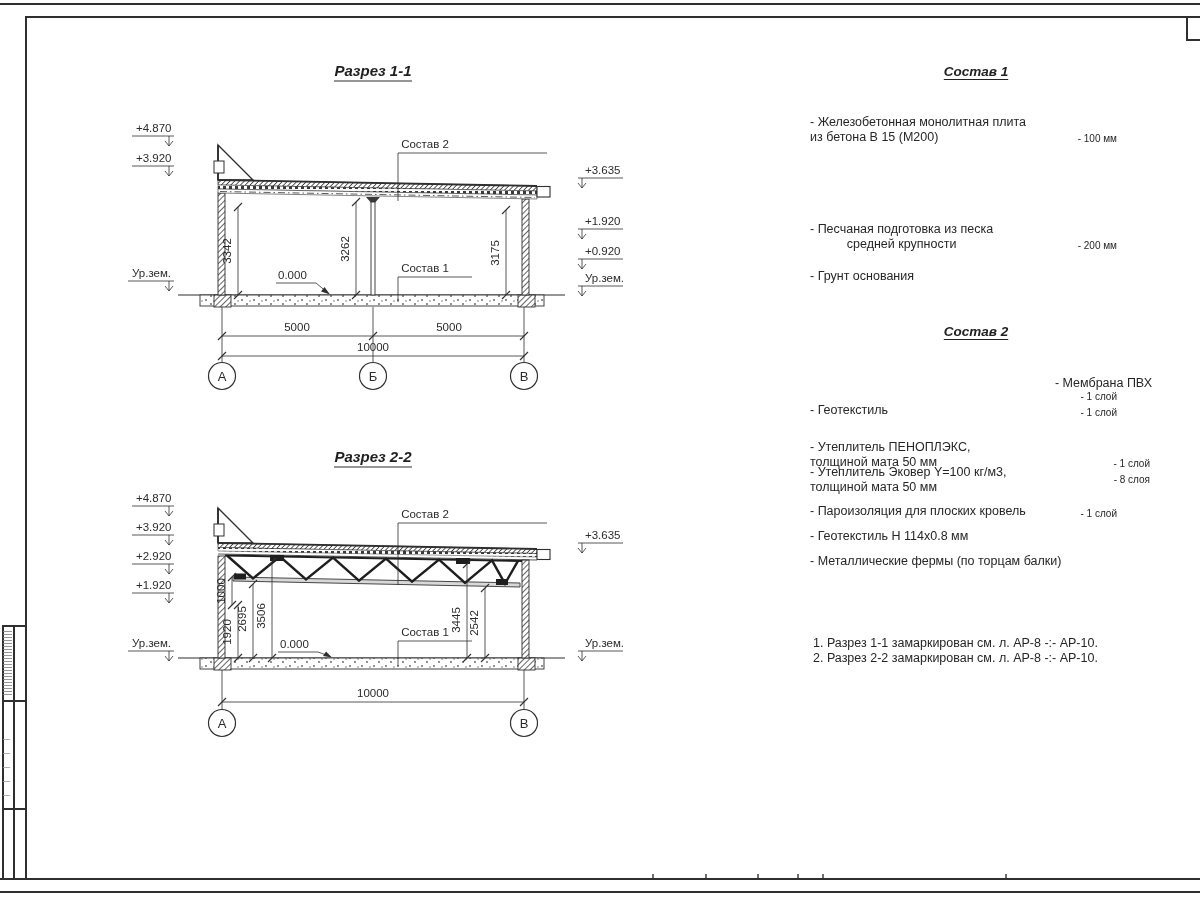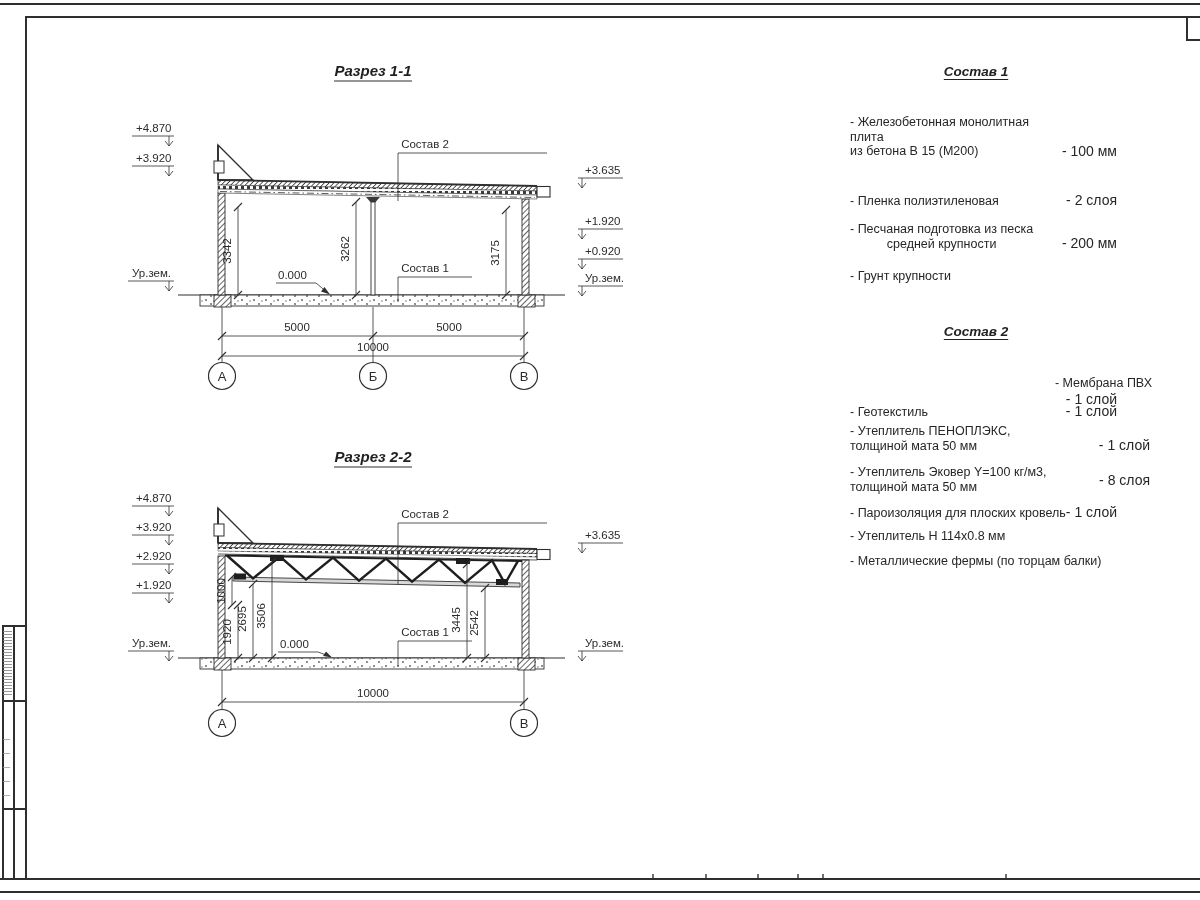--- a/index.html
+++ b/index.html
@@ -10,23 +10,23 @@
     background:repeating-linear-gradient(0deg,#858585 0 1px,transparent 1px 3px);opacity:.85;}
   .stamp-noise2{position:absolute;left:3px;top:726px;width:7px;height:70px;
     background:repeating-linear-gradient(0deg,#9a9a9a 0 1px,transparent 1px 14px);opacity:.8;}
   .tick-b{position:absolute;width:2px;height:4px;top:874px;background:#6f6f6f;}
 
   
   .col{position:absolute;left:800px;width:352px;}
   .col-title{position:absolute;left:0;width:100%;text-align:center;
     font:italic bold 13.5px "Liberation Sans",sans-serif;color:#222;
     text-decoration:underline;text-underline-offset:3px;}
-  .item{position:absolute;left:10px;right:0;display:flex;justify-content:space-between;align-items:flex-end;margin-left:40px;}
+  .item{position:absolute;left:10px;right:0;display:flex;justify-content:space-between;align-items:flex-end;}
   .iname{white-space:pre-line;font-size:12.5px;line-height:14.5px;color:#262626;max-width:262px;}
-  .ival{white-space:nowrap;font-size:14px;color:#262626;margin-right:35px;}
+  .ival{white-space:nowrap;font-size:10px;color:#262626;margin-right:35px;}
   .vfar .ival{margin-right:2px;}
   .notes{position:absolute;left:813px;top:636px;font-size:12.5px;line-height:14.5px;color:#262626;}
 
   
   svg{position:absolute;overflow:visible;}
   .ln{stroke:#2f2f2f;stroke-width:1.1;fill:none;}
   .thin{stroke-width:0.8;}
   .thick{stroke-width:1.8;}
   .tick{stroke:#2f2f2f;stroke-width:1.1;}
   .txt{font:11.5px "Liberation Sans",sans-serif;fill:#2b2b2b;}
@@ -419,63 +419,63 @@
     </g>
   </svg>
 
   <div class="col" style="top:58px;height:255px;">
     <div class="col-title" style="top:6px;">Состав 1</div>
     <div class="item" style="top:57px;">
       <div class="iname">- Железобетонная  монолитная плита
 из бетона В 15 (М200)</div>
       <div class="ival">- 100 мм</div>
     </div>
-    <div class="item" style="top:134px;">
-      <div class="iname">- Пленка полиэтиленовая</div>
-      <div class="ival">-  2 слоя</div>
-    </div>
     <div class="item" style="top:164px;text-align:center;">
       <div class="iname">- Песчаная подготовка из песка
 средней крупности</div>
       <div class="ival">- 200 мм</div>
     </div>
     <div class="item" style="top:211px;">
-      <div class="iname">- Грунт крупности</div>
+      <div class="iname">- Грунт основания</div>
       <div class="ival"></div>
     </div>
   </div>
 
   <div class="col" style="top:318px;height:265px;">
     <div class="col-title" style="top:6px;">Состав 2</div>
     <div class="item" style="top:58px;flex-direction:column;">
       <div class="iname">- Мембрана ПВХ</div>
       <div class="ival">- 1 слой</div>
     </div>
     <div class="item" style="top:85px;">
       <div class="iname">- Геотекстиль</div>
       <div class="ival">- 1 слой</div>
     </div>
-    <div class="item vfar" style="top:106px;gap:28px;">
+    <div class="item vfar" style="top:122px;gap:28px;">
       <div class="iname">- Утеплитель ПЕНОПЛЭКС,
 толщиной мата 50 мм</div>
       <div class="ival">- 1 слой</div>
     </div>
     <div class="item vfar" style="top:147px;align-items:center;">
       <div class="iname">- Утеплитель Эковер Y=100 кг/м3,
 толщиной мата 50 мм</div>
       <div class="ival">- 8 слоя</div>
     </div>
     <div class="item" style="top:186px;">
       <div class="iname">- Пароизоляция для плоских кровель</div>
       <div class="ival">- 1 слой</div>
     </div>
     <div class="item" style="top:211px;">
-      <div class="iname">- Утеплитель Н 114х0.8 мм</div>
+      <div class="iname">- Геотекстиль Н 114х0.8 мм</div>
       <div class="ival"></div>
     </div>
     <div class="item" style="top:236px;">
       <div class="iname">- Металлические фермы (по торцам балки)</div>
       <div class="ival"></div>
     </div>
   </div>
 
+  <div class="notes">
+    <div>1. Разрез 1-1 замаркирован см. л. АР-8 -:- АР-10.</div>
+    <div>2. Разрез 2-2 замаркирован см. л. АР-8 -:- АР-10.</div>
+  </div>
 
 </div>
 
 </body></html>

